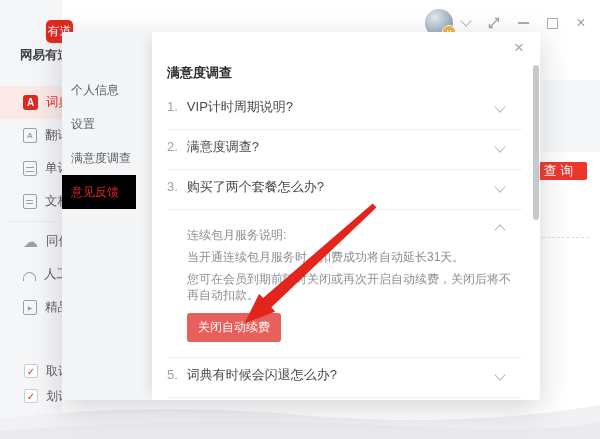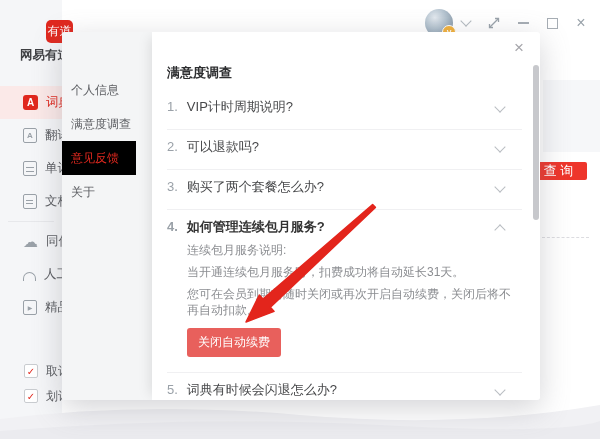--- a/index.html
+++ b/index.html
@@ -167,40 +167,40 @@
   <div class="dashed-div"></div>
 
   <svg class="wave" viewBox="0 0 600 46" preserveAspectRatio="none">
     <path d="M0 26 Q140 8 300 22 T600 12 V46 H0 Z" fill="#f1f1f4"></path>
     <path d="M0 38 Q200 22 380 32 T600 28 V46 H0 Z" fill="#ebebef"></path>
   </svg>
 
   <div class="dialog">
     <div class="menu-col">
         <div class="menu-item">个人信息</div>
+        <div class="menu-item">设置</div>
         <div class="menu-item">满意度调查</div>
         <div class="menu-item active">意见反馈</div>
-        <div class="menu-item">关于</div>
       </div>
     <div class="content-col">
       <div class="faq-title">满意度调查</div>
       <div id="faq-list">
           <div class="faq-item">
             <div class="faq-q"><span class="faq-num">1.</span><span>VIP计时周期说明?</span></div>
             <span class="chev down"></span>
           </div>
           <div class="faq-item">
-            <div class="faq-q"><span class="faq-num">2.</span><span>可以退款吗?</span></div>
+            <div class="faq-q"><span class="faq-num">2.</span><span>满意度调查?</span></div>
             <span class="chev down"></span>
           </div>
           <div class="faq-item">
             <div class="faq-q"><span class="faq-num">3.</span><span>购买了两个套餐怎么办?</span></div>
             <span class="chev down"></span>
           </div>
-          <div class="faq-item"><div class="faq-q bold"><span class="faq-num">4.</span><span>如何管理连续包月服务?</span></div><span class="chev up"></span><div class="faq-answer">
+          <div class="faq-item"><span class="chev up"></span><div class="faq-answer">
               <p>连续包月服务说明:</p>
               <p>当开通连续包月服务时，扣费成功将自动延长31天。</p>
               <p>您可在会员到期前随时关闭或再次开启自动续费，关闭后将不再自动扣款。</p>
             </div><button class="renew-btn">关闭自动续费</button></div>
           <div class="faq-item">
             <div class="faq-q"><span class="faq-num">5.</span><span>词典有时候会闪退怎么办?</span></div>
             <span class="chev down"></span>
           </div>
         </div>
     </div>

